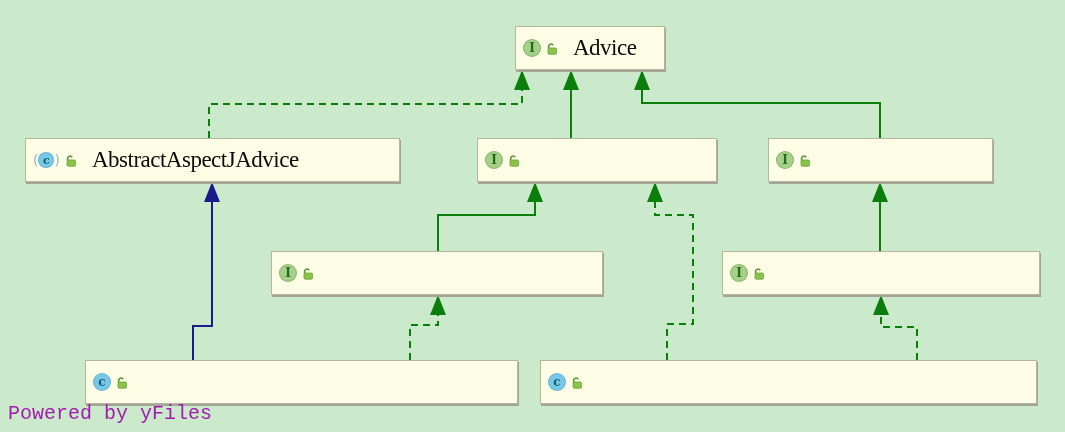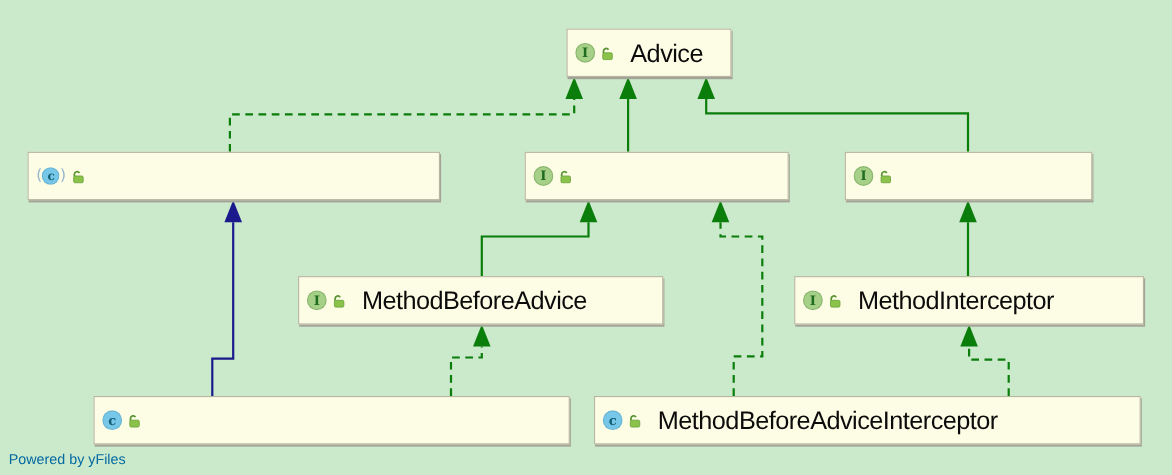--- a/index.html
+++ b/index.html
@@ -15,21 +15,21 @@
     box-sizing:border-box;
     background:#fdfde6;
     border:1px solid #b5b5a2;
     box-shadow:1px 2px 0 #a3a396;
     display:flex;
     align-items:center;
     padding-left:7px;
     cursor:default;
   }
   .node .label{
-    font-family:Liberation Sans, sans-serif;
+    font-family:Liberation Serif, serif;
     font-size:23px;
     color:#0b0b0b;
     margin-left:14px;
     white-space:nowrap;
     letter-spacing:-0.5px;
   }
   .icon-wrap{display:flex;align-items:center;gap:5px;flex:0 0 auto;}
   .kind-icon{
     width:18px;height:18px;border-radius:50%;
     display:flex;align-items:center;justify-content:center;
@@ -37,22 +37,22 @@
     font-weight:bold;font-size:12px;line-height:1;
   }
   .kind-icon.interface{background:#a6d088;color:#1f6b1f;border:1px solid rgba(80,130,60,.35);box-sizing:border-box;}
   .kind-icon.class{background:#77c8e8;color:#155e75;border:1px solid rgba(60,120,150,.25);box-sizing:border-box;}
   .abstract-wrap{display:flex;align-items:center;}
   .paren{color:#96b6cc;font-size:14px;font-family:"DejaVu Sans", sans-serif;line-height:1;}
   .abstract-wrap .kind-icon{width:16px;height:16px;font-size:11px;}
   .lock{width:13px;height:13px;display:block;}
   .watermark{
     position:absolute;left:8px;bottom:7px;
-    font-family:Liberation Sans, sans-serif;
-    font-size:13px;color:#0369a1;
+    font-family:Liberation Mono, monospace;
+    font-size:20px;color:#a21caf;
   }
 </style>
 </head>
 <body>
 
 <div class="canvas">
   <svg class="edge-layer">
       <polyline points="209,138 209,104 522,104 522,90" fill="none" stroke="#0b7d0b" stroke-width="2" stroke-dasharray="7 5"></polyline>
       <polygon points="522,70 514,90 530,90" fill="#0b7d0b"></polygon>
       <polyline points="571,138 571,90" fill="none" stroke="#0b7d0b" stroke-width="2"></polyline>
@@ -88,20 +88,21 @@
         <span class="abstract-wrap">
           <span class="paren">(</span>
           <span class="kind-icon class">c</span>
           <span class="paren">)</span>
         </span>
         <svg class="lock" viewBox="0 0 13 13">
           <path d="M2.6 6.4 V4.5 A2.5 2.5 0 0 1 7.2 3.2" fill="none" stroke="#5a9434" stroke-width="1.6"></path>
           <rect x="2" y="6" width="8.6" height="6.2" rx="1.3" fill="#8bc34a" stroke="#6ba33b" stroke-width="0.8"></rect>
         </svg>
       </span>
+      <span class="label">AbstractAspectJAdvice</span>
     </div>
     <div class="node" style="left: 477px; top: 138px; width: 240px; height: 44px;">
       <span class="icon-wrap">
         <span class="kind-icon interface">I</span>
         <svg class="lock" viewBox="0 0 13 13">
           <path d="M2.6 6.4 V4.5 A2.5 2.5 0 0 1 7.2 3.2" fill="none" stroke="#5a9434" stroke-width="1.6"></path>
           <rect x="2" y="6" width="8.6" height="6.2" rx="1.3" fill="#8bc34a" stroke="#6ba33b" stroke-width="0.8"></rect>
         </svg>
       </span>
     </div>
@@ -115,45 +116,42 @@
       </span>
     </div>
     <div class="node" style="left: 271px; top: 251px; width: 332px; height: 44px;">
       <span class="icon-wrap">
         <span class="kind-icon interface">I</span>
         <svg class="lock" viewBox="0 0 13 13">
           <path d="M2.6 6.4 V4.5 A2.5 2.5 0 0 1 7.2 3.2" fill="none" stroke="#5a9434" stroke-width="1.6"></path>
           <rect x="2" y="6" width="8.6" height="6.2" rx="1.3" fill="#8bc34a" stroke="#6ba33b" stroke-width="0.8"></rect>
         </svg>
       </span>
-      <span class="label">MethodBeforeAdvice</span>
     </div>
     <div class="node" style="left: 722px; top: 251px; width: 318px; height: 44px;">
       <span class="icon-wrap">
         <span class="kind-icon interface">I</span>
         <svg class="lock" viewBox="0 0 13 13">
           <path d="M2.6 6.4 V4.5 A2.5 2.5 0 0 1 7.2 3.2" fill="none" stroke="#5a9434" stroke-width="1.6"></path>
           <rect x="2" y="6" width="8.6" height="6.2" rx="1.3" fill="#8bc34a" stroke="#6ba33b" stroke-width="0.8"></rect>
         </svg>
       </span>
-      <span class="label">MethodInterceptor</span>
     </div>
     <div class="node" style="left: 85px; top: 360px; width: 433px; height: 44px;">
       <span class="icon-wrap">
         <span class="kind-icon class">c</span>
         <svg class="lock" viewBox="0 0 13 13">
           <path d="M2.6 6.4 V4.5 A2.5 2.5 0 0 1 7.2 3.2" fill="none" stroke="#5a9434" stroke-width="1.6"></path>
           <rect x="2" y="6" width="8.6" height="6.2" rx="1.3" fill="#8bc34a" stroke="#6ba33b" stroke-width="0.8"></rect>
         </svg>
       </span>
     </div>
     <div class="node" style="left: 540px; top: 360px; width: 497px; height: 44px;">
       <span class="icon-wrap">
         <span class="kind-icon class">c</span>
         <svg class="lock" viewBox="0 0 13 13">
           <path d="M2.6 6.4 V4.5 A2.5 2.5 0 0 1 7.2 3.2" fill="none" stroke="#5a9434" stroke-width="1.6"></path>
           <rect x="2" y="6" width="8.6" height="6.2" rx="1.3" fill="#8bc34a" stroke="#6ba33b" stroke-width="0.8"></rect>
         </svg>
       </span>
-      <span class="label">MethodBeforeAdviceInterceptor</span>
     </div>
     <div class="watermark">Powered by yFiles</div>
 </div>
 
 </body></html>

